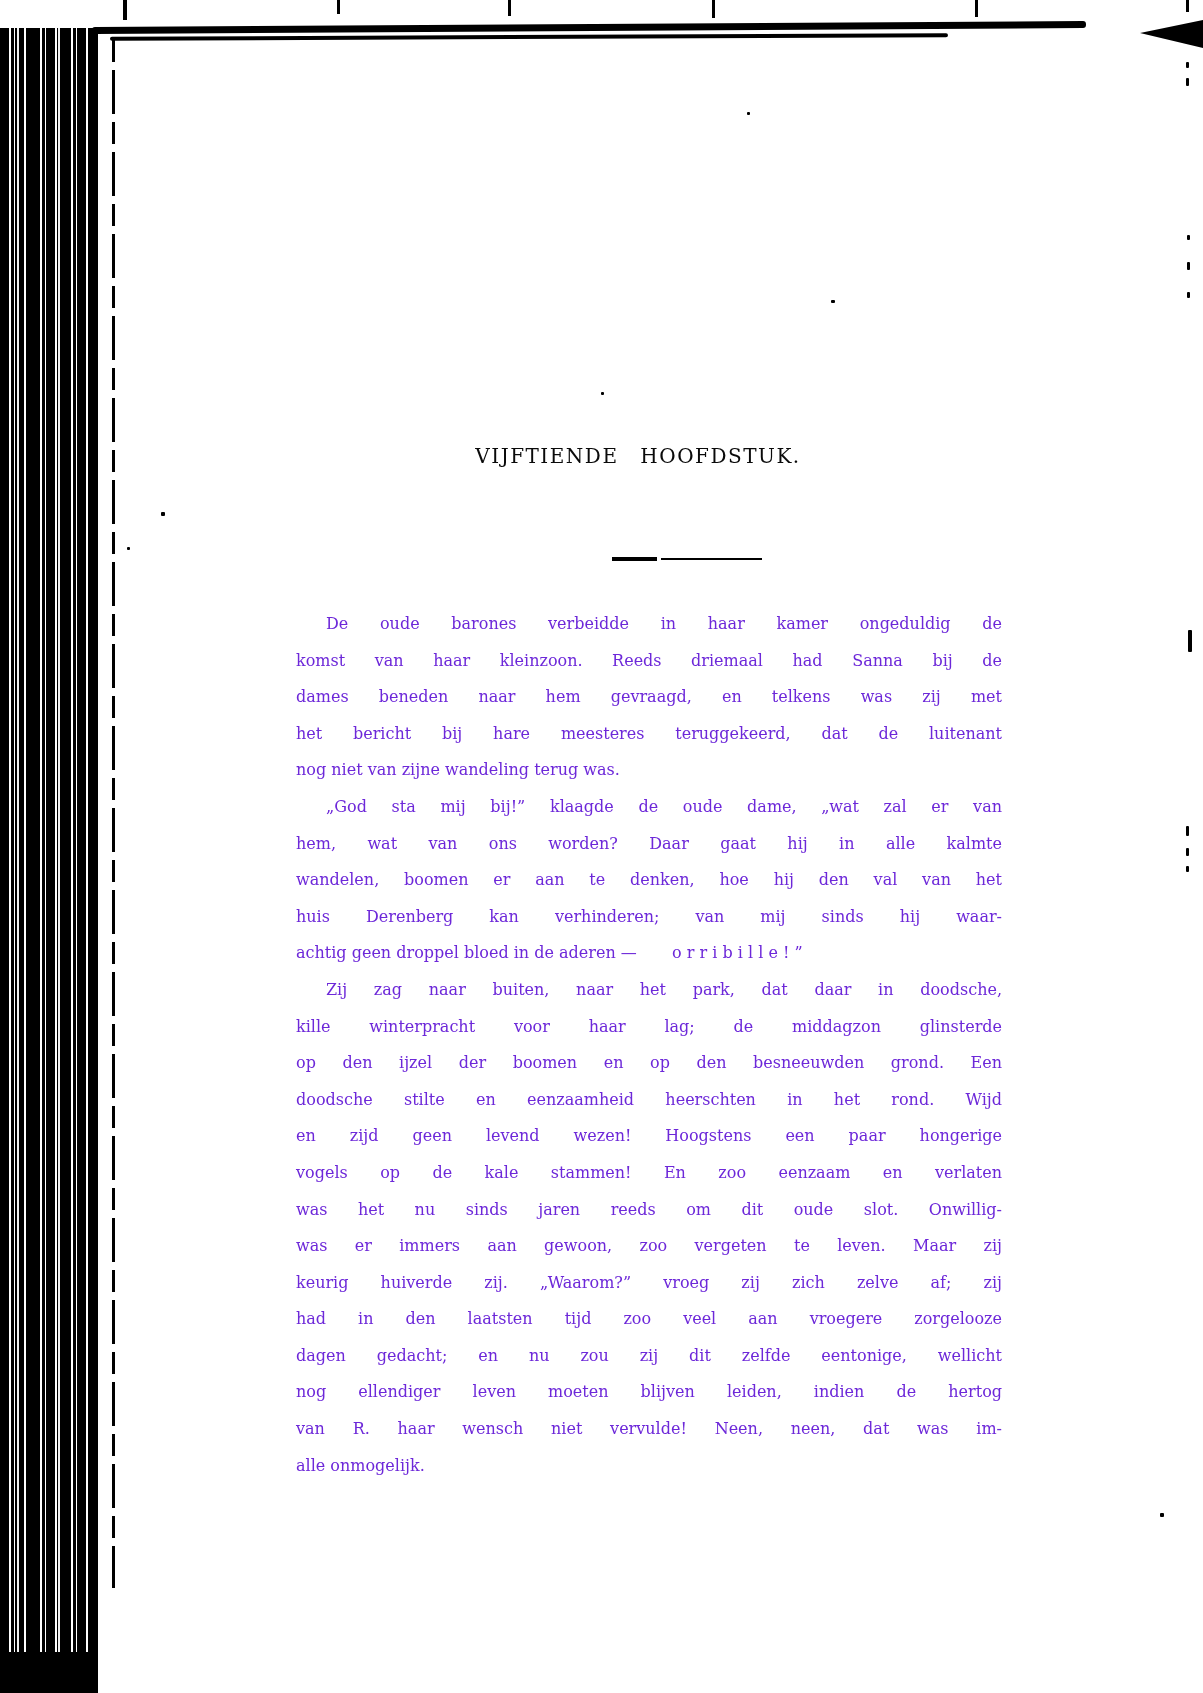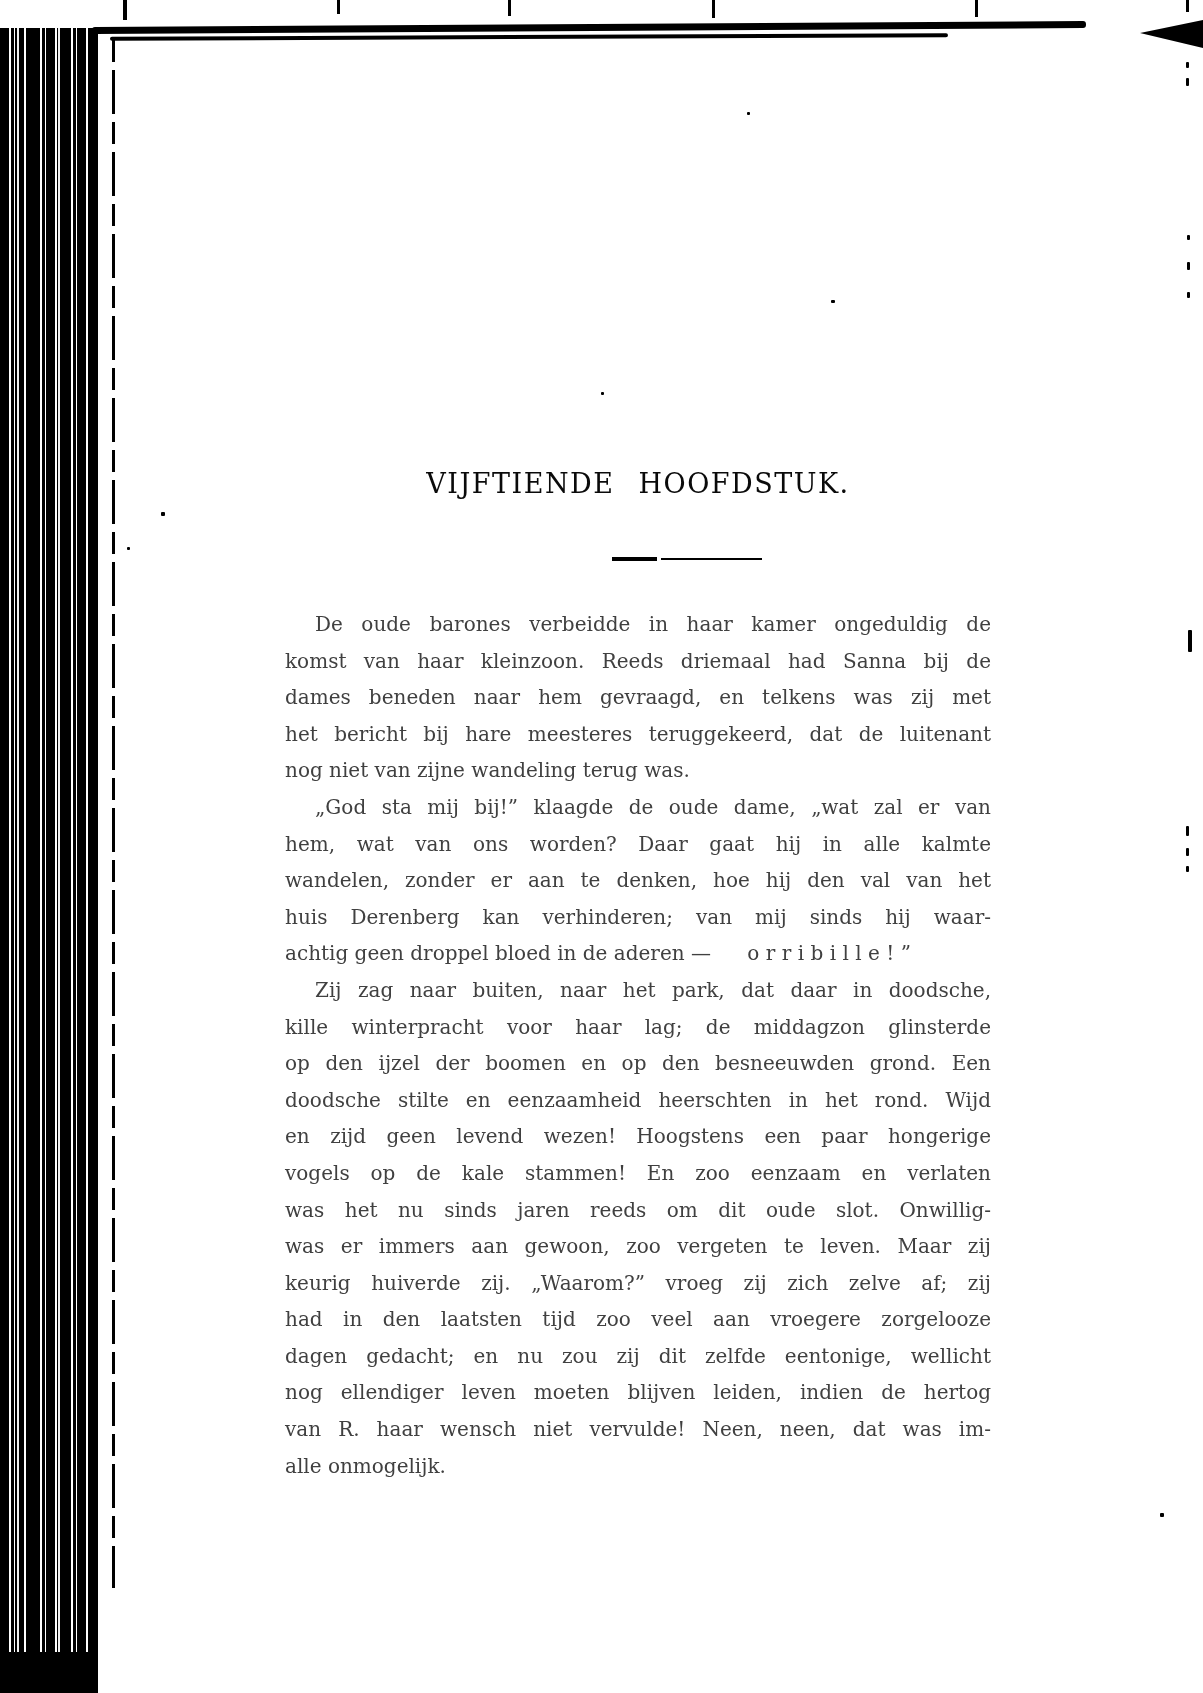--- a/index.html
+++ b/index.html
@@ -39,33 +39,33 @@
   .top-line-b {
     position: absolute; left: 110px; top: 35px; width: 838px; height: 4px;
     background: #000; transform: rotate(-0.25deg); border-radius: 2px;
   }
   .tick { position: absolute; top: 0; width: 3px; background: #000; }
   .corner-curl { position: absolute; left: 1140px; top: 20px; }
   .speck { position: absolute; background: #000; border-radius: 1px; }
 
   
   .heading {
-    position: absolute; left: 285px; top: 468px; width: 706px;
+    position: absolute; left: 285px; top: 444px; width: 706px;
     text-align: center;
-    font-size: 27px; letter-spacing: 1.5px; word-spacing: 14px;
+    font-size: 20px; letter-spacing: 1.5px; word-spacing: 14px;
     color: #0a0a0a;
     white-space: nowrap;
   }
   .divider { position: absolute; left: 612px; top: 557px; width: 150px; height: 5px; }
   .divider .seg-thick { position: absolute; left: 0; top: 0; width: 45px; height: 4px; background: #000; }
   .divider .seg-thin  { position: absolute; left: 49px; top: 1px; width: 101px; height: 2px; background: #000; }
 
   .body-text {
-    position: absolute; left: 285px; top: 606px; width: 706px;
-    font-size: 20px; line-height: 36.6px; color: #404040;
+    position: absolute; left: 296px; top: 606px; width: 706px;
+    font-size: 16px; line-height: 36.6px; color: #6d28d9;
   }
   .line {
     text-align: justify;
     text-align-last: justify;
     text-justify: inter-word;
   }
   .line.indent { text-indent: 30px; }
   .line.last { text-align-last: left; }
   .spaced { letter-spacing: 0.32em; margin-left: 30px; }
 </style>
@@ -115,21 +115,21 @@
   </div>
 
   <div class="body-text">
       <div class="line indent"><span>De oude barones verbeidde in haar kamer ongeduldig de</span></div>
       <div class="line"><span>komst van haar kleinzoon. Reeds driemaal had Sanna bij de</span></div>
       <div class="line"><span>dames beneden naar hem gevraagd, en telkens was zij met</span></div>
       <div class="line"><span>het bericht bij hare meesteres teruggekeerd, dat de luitenant</span></div>
       <div class="line last"><span>nog niet van zijne wandeling terug was.</span></div>
       <div class="line indent"><span>„God sta mij bij!” klaagde de oude dame, „wat zal er van</span></div>
       <div class="line"><span>hem, wat van ons worden? Daar gaat hij in alle kalmte</span></div>
-      <div class="line"><span>wandelen, zonder er aan te denken, hoe hij den val van het</span></div>
+      <div class="line"><span>wandelen, boomen er aan te denken, hoe hij den val van het</span></div>
       <div class="line"><span>huis Derenberg kan verhinderen; van mij sinds hij waar-</span></div>
       <div class="line last"><span>achtig geen droppel bloed in de aderen — </span><span class="spaced">orribille!”</span></div>
       <div class="line indent"><span>Zij zag naar buiten, naar het park, dat daar in doodsche,</span></div>
       <div class="line"><span>kille winterpracht voor haar lag; de middagzon glinsterde</span></div>
       <div class="line"><span>op den ijzel der boomen en op den besneeuwden grond. Een</span></div>
       <div class="line"><span>doodsche stilte en eenzaamheid heerschten in het rond. Wijd</span></div>
       <div class="line"><span>en zijd geen levend wezen! Hoogstens een paar hongerige</span></div>
       <div class="line"><span>vogels op de kale stammen! En zoo eenzaam en verlaten</span></div>
       <div class="line"><span>was het nu sinds jaren reeds om dit oude slot. Onwillig-</span></div>
       <div class="line"><span>was er immers aan gewoon, zoo vergeten te leven. Maar zij</span></div>

